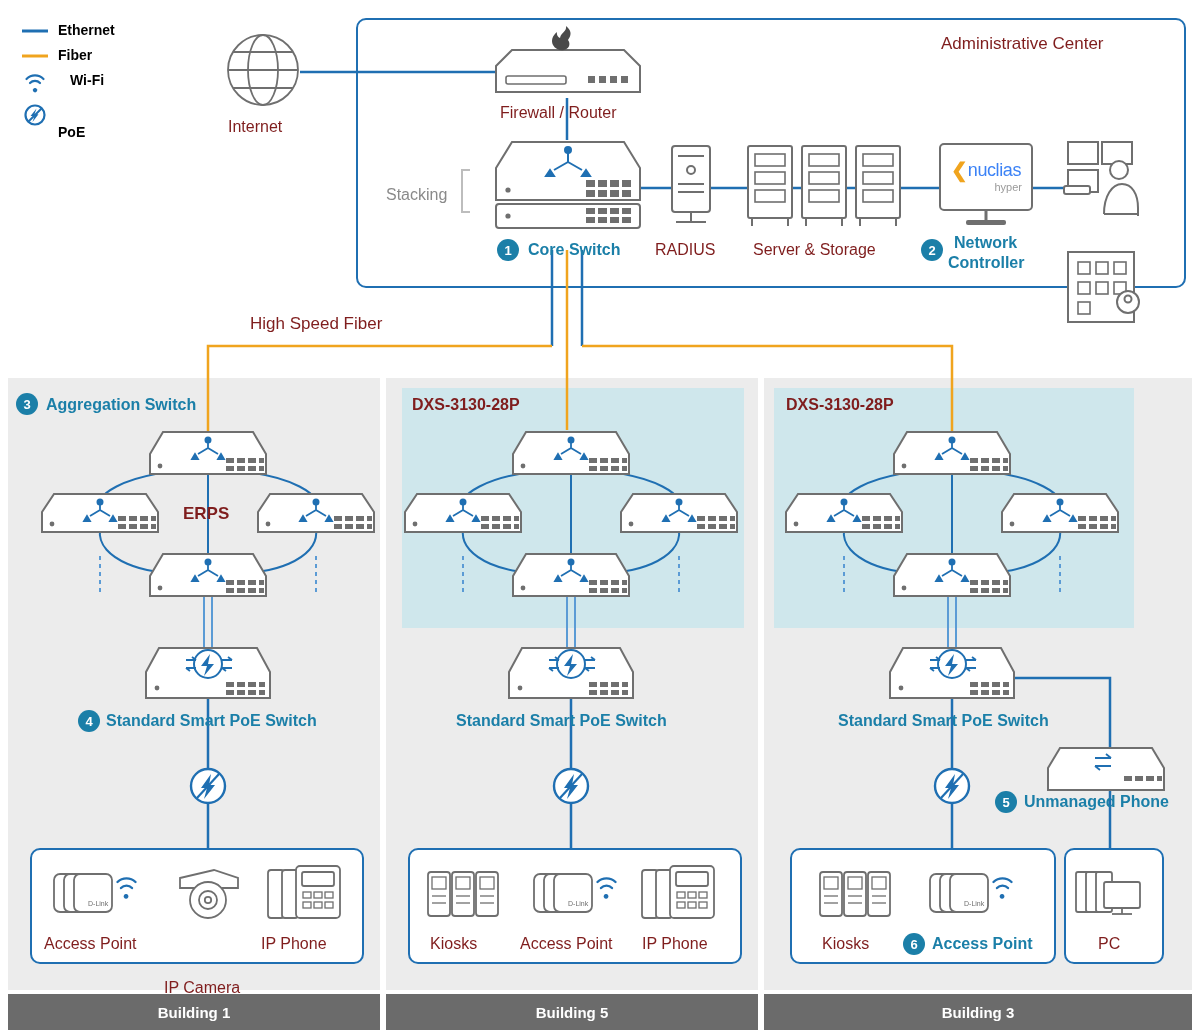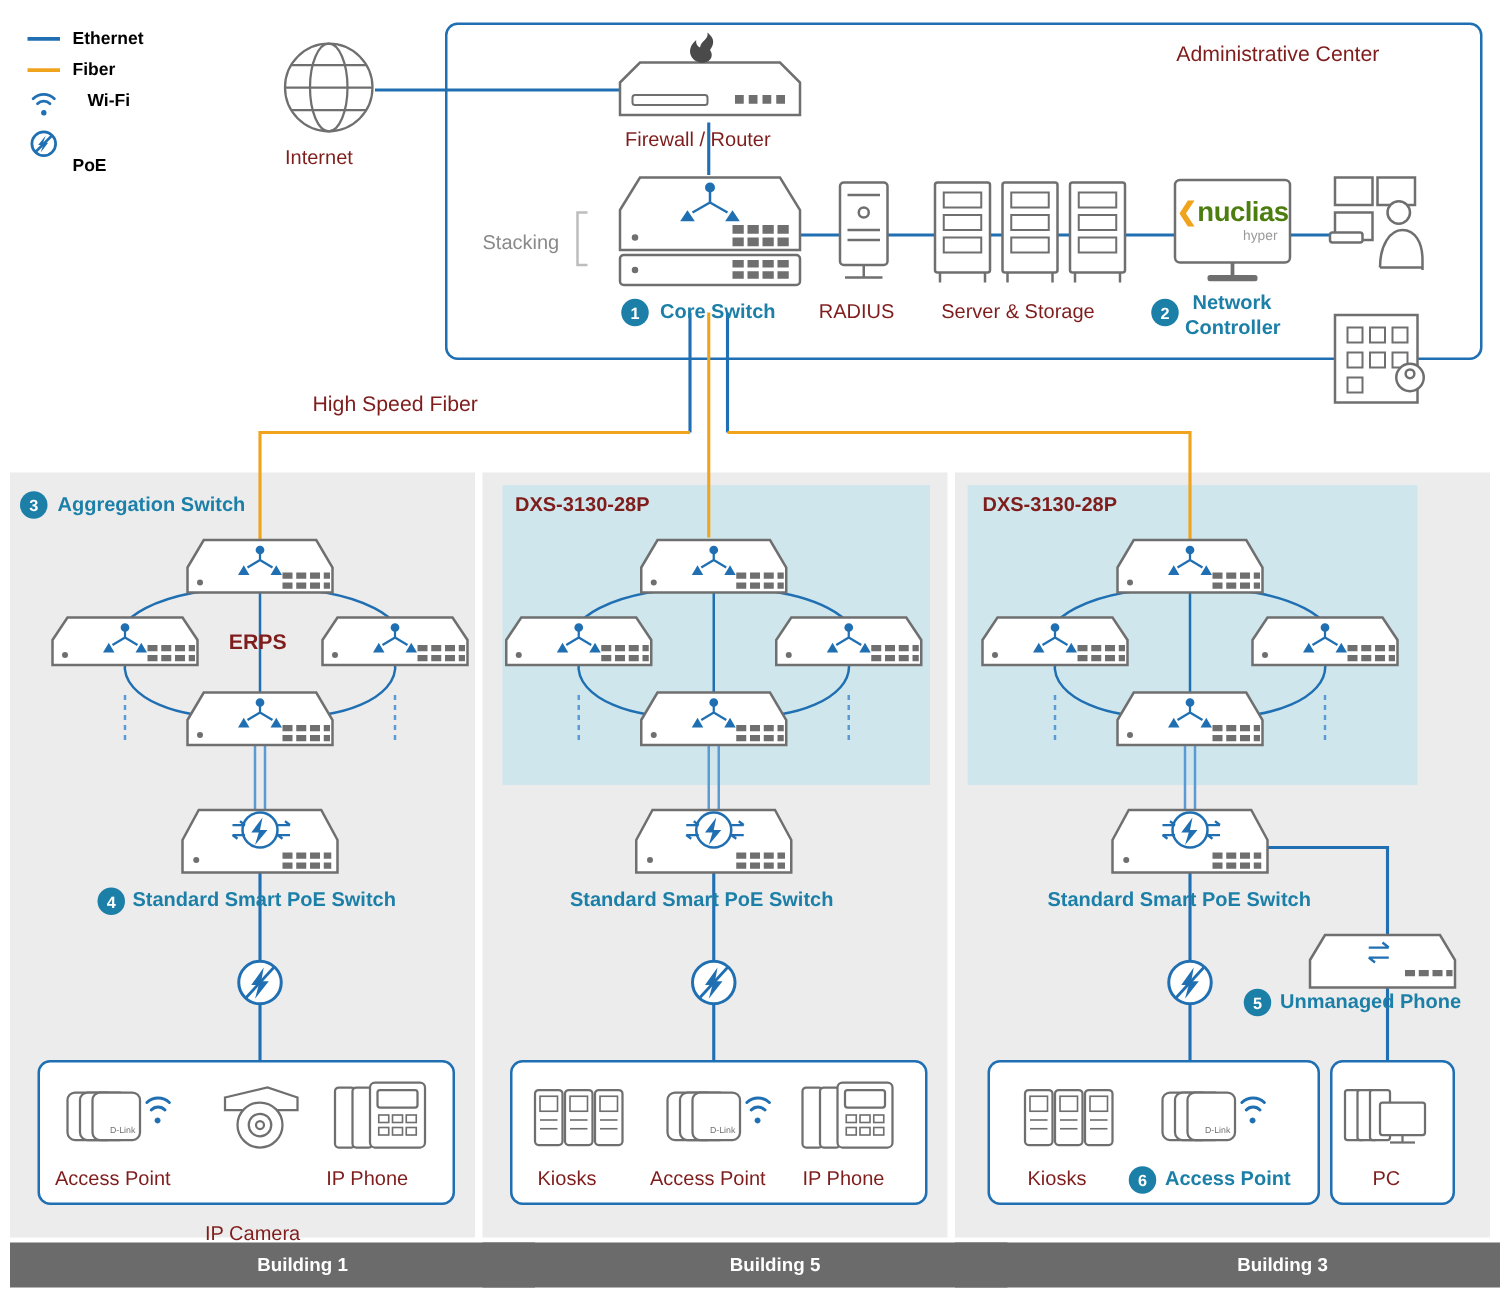--- a/index.html
+++ b/index.html
@@ -21,21 +21,21 @@
   .badge{
     position:absolute;width:22px;height:22px;border-radius:50%;
     background:#1b7fa8;color:#fff;font-size:13px;font-weight:bold;
     display:flex;align-items:center;justify-content:center;
   }
   .legend-item{position:absolute;font-size:14px;color:#000000;font-weight:bold;}
   .panel-admin{
     position:absolute;border:2px solid #1f6fb2;border-radius:10px;background:#fff;
   }
   .bldg-panel{position:absolute;background:#ececec;}
-  .bldg-foot{position:absolute;background:#6b6b6b;display:flex;align-items:center;justify-content:center;padding-left:48px;}
+  .bldg-foot{position:absolute;background:#6b6b6b;display:flex;align-items:center;justify-content:center;}
   .tealbox{position:absolute;background:#cfe7ec;}
   .devbox{position:absolute;border:2px solid #1f6fb2;border-radius:10px;background:#fff;}
 </style>
 </head>
 <body>
 
 <div class="bldg-panel" style="left:8px;top:378px;width:372px;height:612px;"></div>
 <div class="bldg-panel" style="left:386px;top:378px;width:372px;height:612px;"></div>
 <div class="bldg-panel" style="left:764px;top:378px;width:428px;height:612px;"></div>
 
@@ -251,21 +251,21 @@
       <rect x="1078" y="302" width="12" height="12"></rect>
     </g>
     <circle cx="1128" cy="302" r="11"></circle>
     <circle cx="1128" cy="299" r="3.5"></circle>
   </g>
 </svg>
 
 <div class="abs" style="left:944px;top:152px;width:84px;height:48px;display:flex;align-items:center;justify-content:center;flex-direction:column;">
   <div style="display:flex;align-items:center;">
     <span style="color:#f0a41e;font-size:20px;font-weight:bold;line-height:1;">❮</span>
-    <span style="color:#4d7c0f;font-size:22px;font-weight:bold;letter-spacing:-0.4px;">nuclias</span>
+    <span style="color:#3b82f6;font-size:18px;font-weight:normal;letter-spacing:-0.4px;">nuclias</span>
   </div>
   <div style="color:#9a9a9a;font-size:11px;align-self:flex-end;margin-right:6px;">hyper</div>
 </div>
 
 <div class="lbl" style="left:941px;top:34px;font-size:17px;">Administrative Center</div>
 <div class="lbl" style="left:228px;top:118px;font-size:16px;">Internet</div>
 <div class="lbl" style="left:500px;top:104px;font-size:16px;">Firewall / Router</div>
 <div class="lbl grey" style="left:386px;top:186px;font-size:16px;">Stacking</div>
 <div class="badge" style="left:497px;top:239px;">1</div>
 <div class="lbl blue" style="left:528px;top:241px;font-size:16px;">Core Switch</div>

